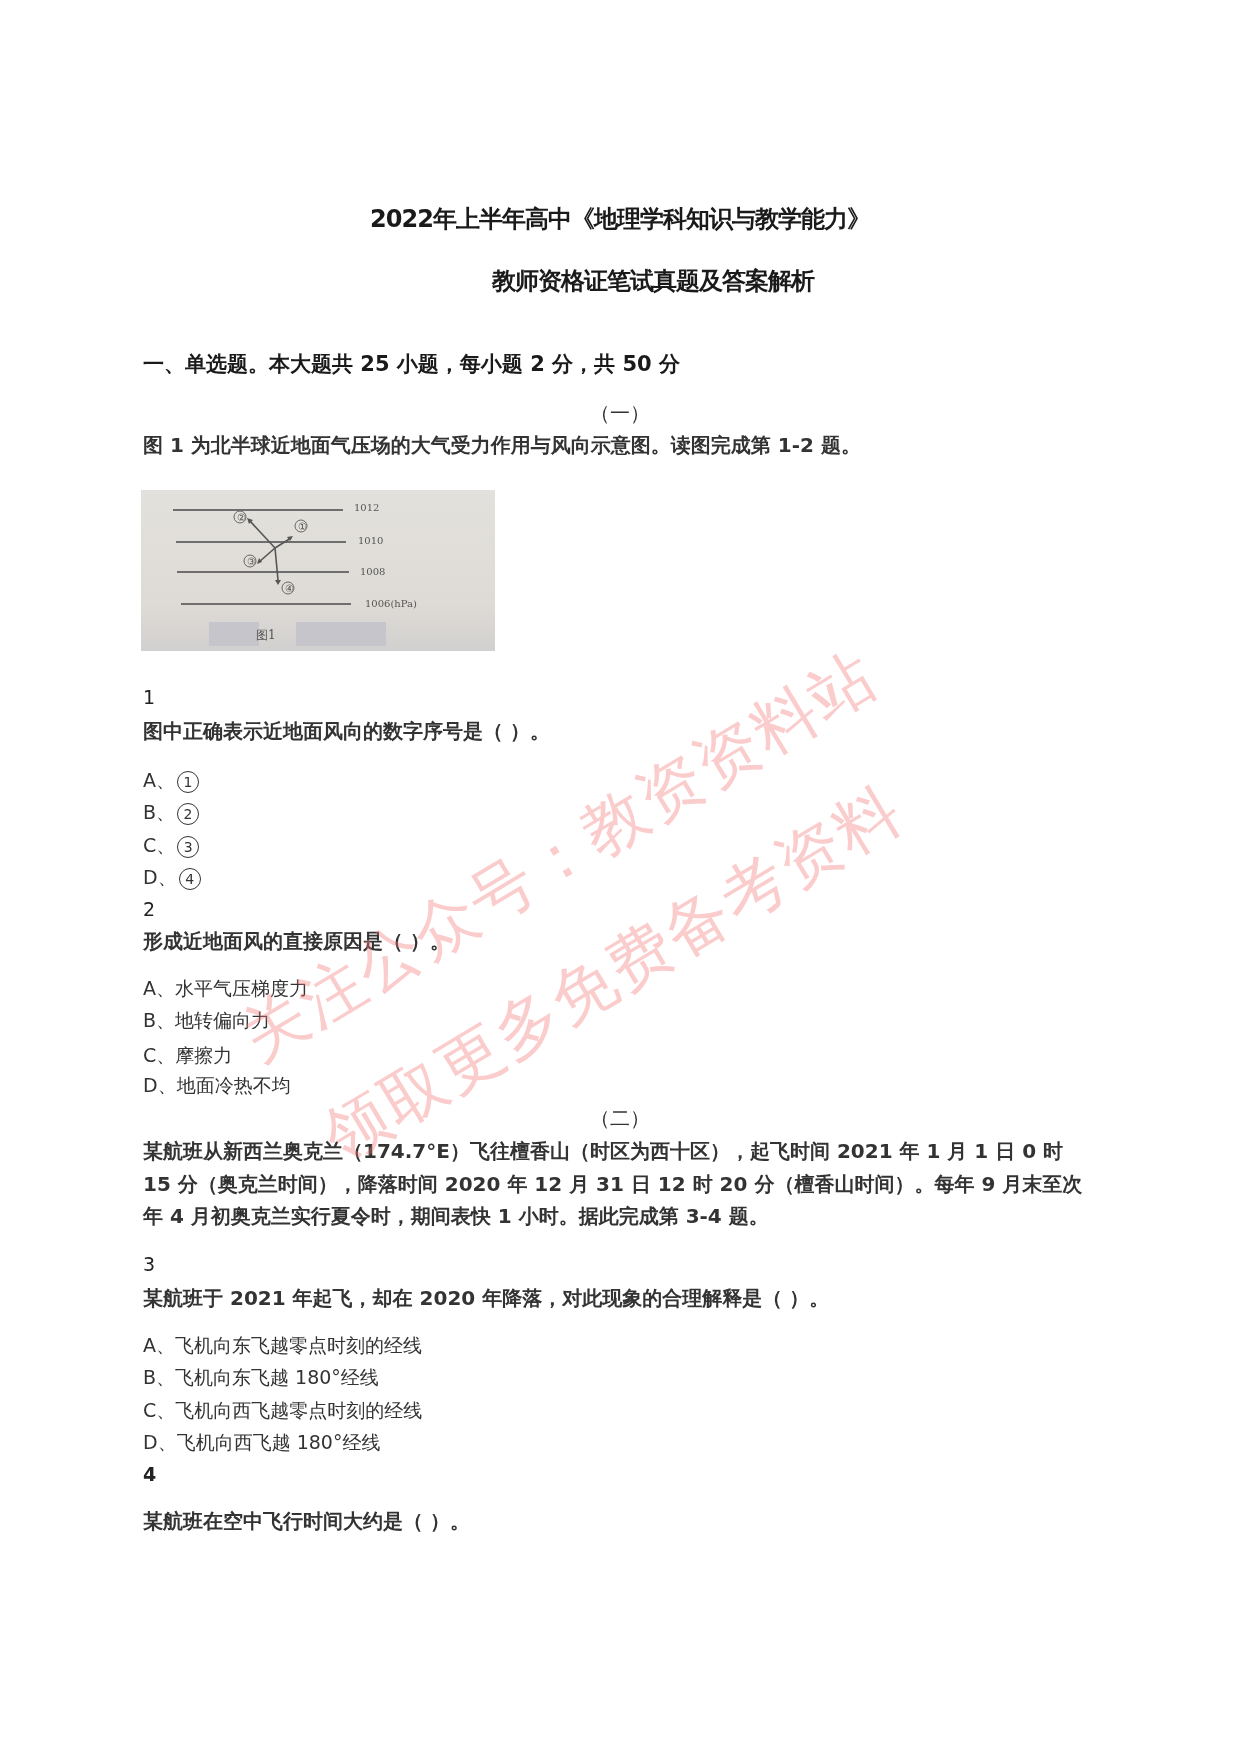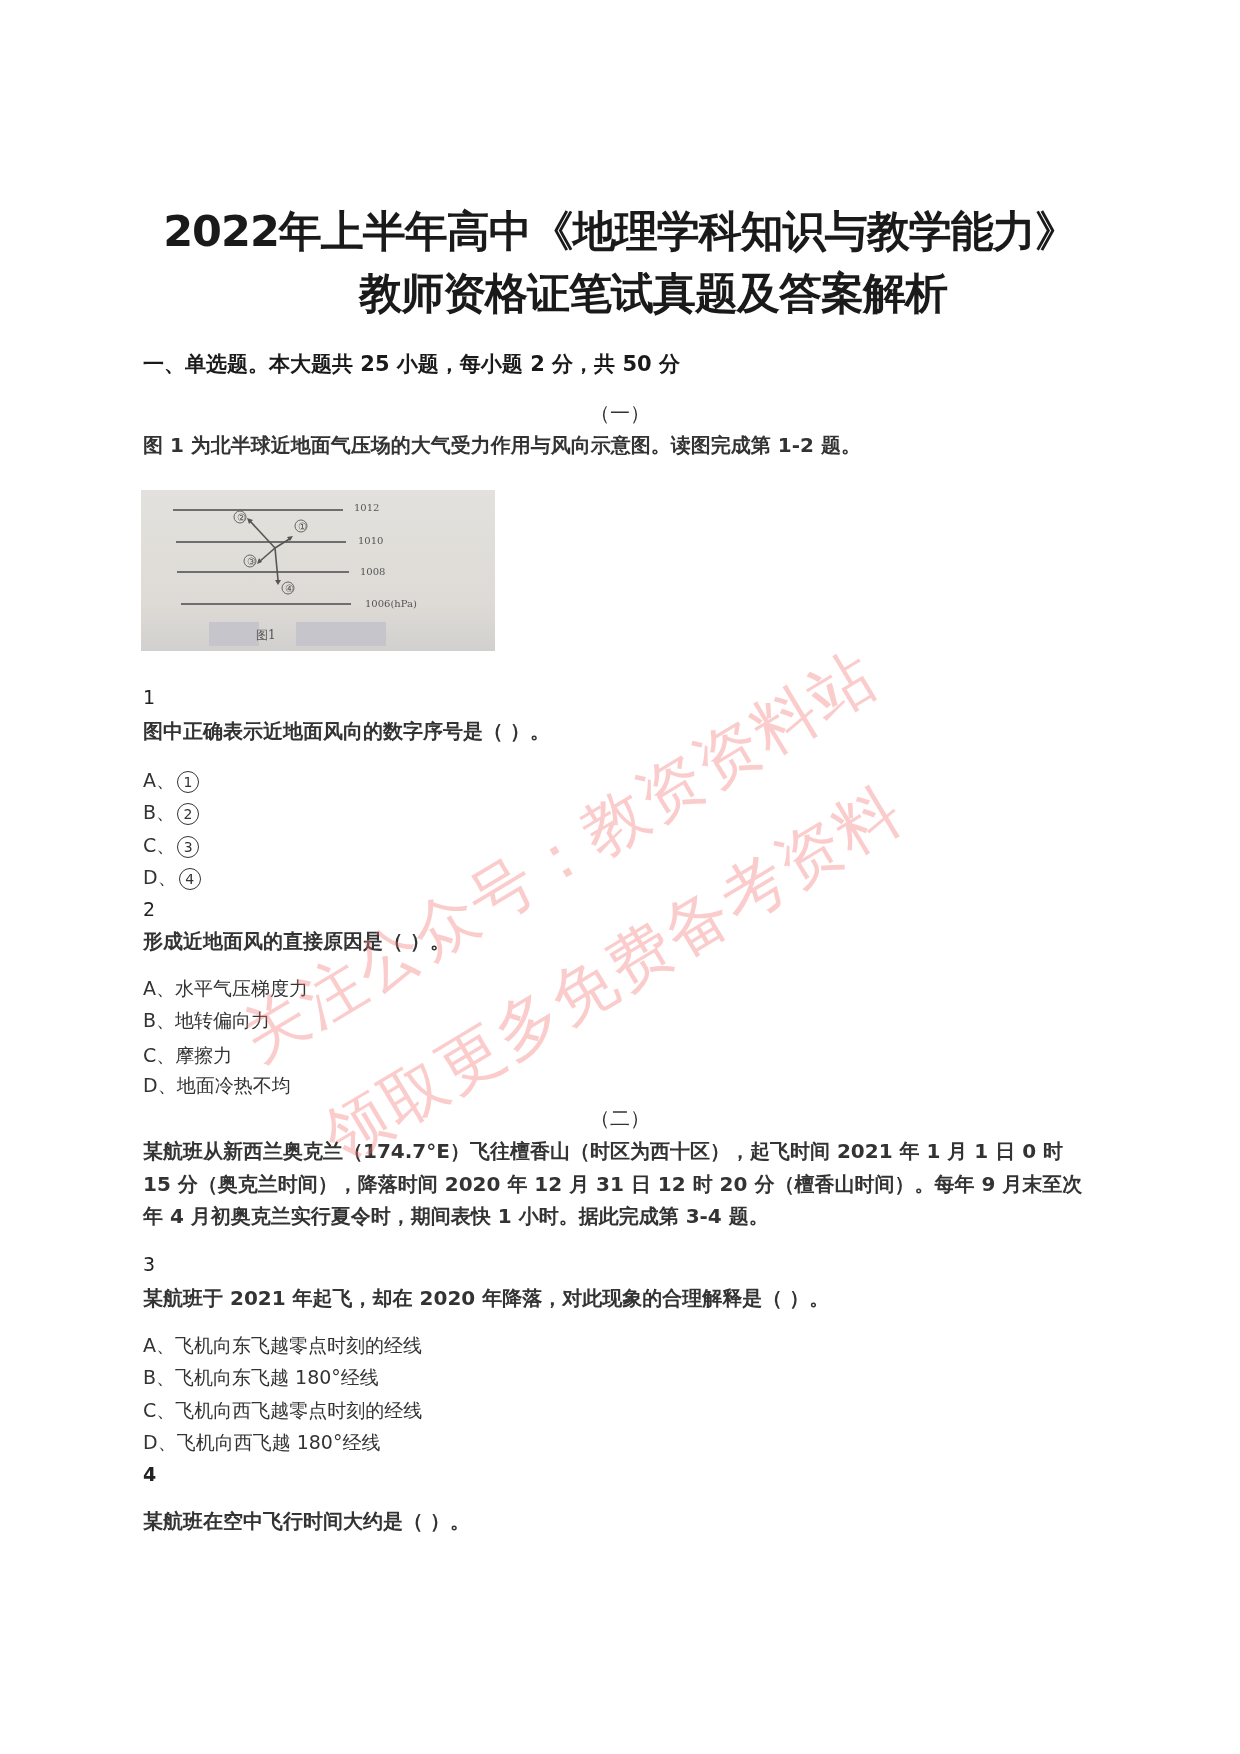--- a/index.html
+++ b/index.html
@@ -1,19 +1,19 @@
 <!DOCTYPE html>
 <html><head>
 <meta charset="utf-8">
 <style>
   html, body { margin:0; padding:0; background:#ffffff; }
   body { width:1240px; height:1754px; position:relative; overflow:hidden;
          font-family:"DejaVu Sans", "Liberation Sans", sans-serif; color:#222; }
   .abs { position:absolute; white-space:nowrap; }
-  .title { font-family:"DejaVu Sans", sans-serif; font-weight:bold; font-size:43px; color:#1a1a1a;
+  .title { font-family:"DejaVu Sans", sans-serif; font-weight:bold; font-size:24px; color:#1a1a1a;
            left:0; width:1240px; text-align:center; letter-spacing:-1px; }
   .section { font-weight:bold; font-size:21px; left:143px; color:#1a1a1a; }
   .center { left:0; width:1240px; text-align:center; font-size:20px; color:#333; }
   .body-text { left:143px; font-size:20px; color:#333;font-weight:bold; }
   .qnum { left:143px; font-size:19px; color:#222; }
   .option { left:143px; font-size:19px; color:#333; }
   .circled { display:inline-block; width:20px; height:20px; border:1.5px solid #333; border-radius:50%;
              text-align:center; line-height:20px; font-size:14px; vertical-align:middle; margin-left:2px; }
   .figure { left:141px; top:490px; width:354px; height:161px; background:linear-gradient(180deg,#e3e1dd 0%,#dedbd6 70%,#d2d0cf 100%);text-align:center; }
   .iso { position:absolute; height:2px; background:#6e6e6e; }

